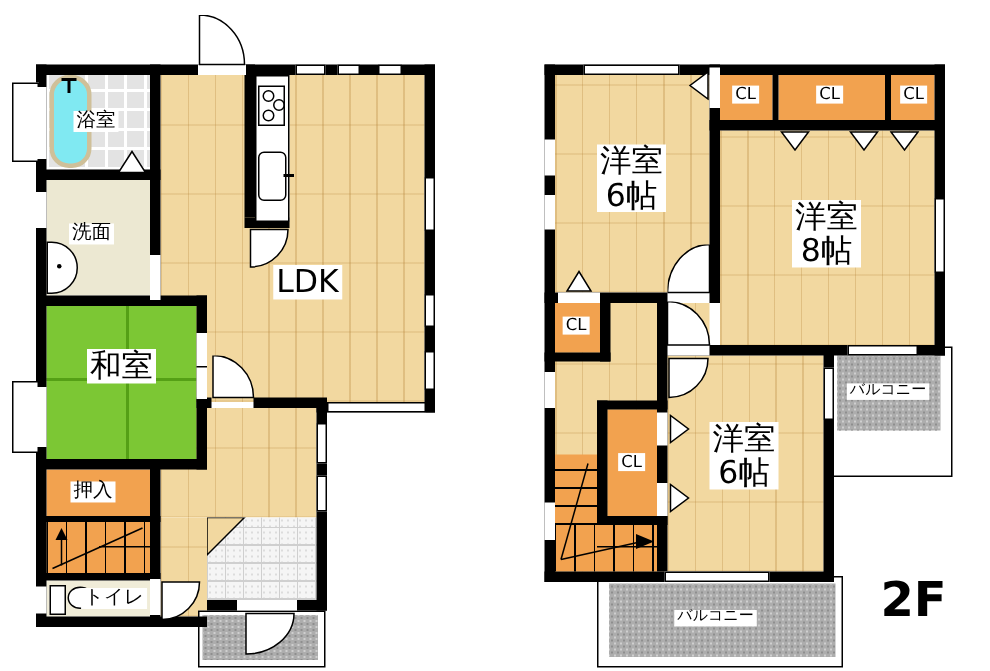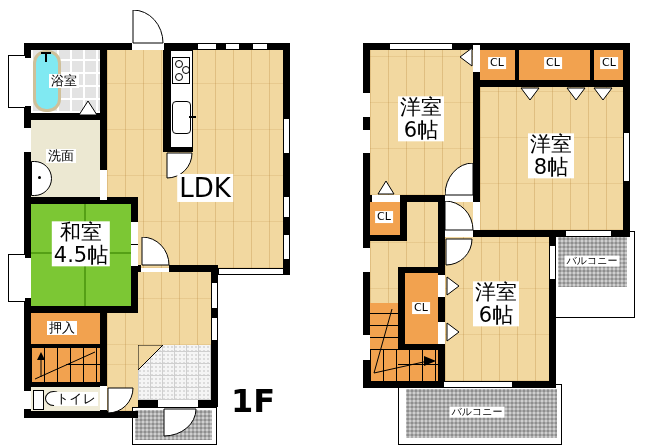--- a/index.html
+++ b/index.html
@@ -26,21 +26,21 @@
     repeating-linear-gradient(90deg,#cfcfcf 0 1px,transparent 1px 12px),
     repeating-linear-gradient(0deg,#cfcfcf 0 1px,transparent 1px 12px),
     radial-gradient(#dcdcdc 1px,transparent 1px) 0 0/4px 4px,#f5f5f5}
   .speck{position:absolute;background:
     radial-gradient(#8e8e8e 1px,transparent 1px) 0 0/4px 4px,
     radial-gradient(#cfcfcf 1px,transparent 1px) 2px 2px/4px 4px,#adadad}
   .treadsV{background-image:repeating-linear-gradient(90deg,#000 0 1px,transparent 1px 13px)}
   .treadsH{background-image:repeating-linear-gradient(0deg,#000 0 1px,transparent 1px 12px)}
   .lbl{position:absolute;transform:translate(-50%,-50%);background:#fff;text-align:center;
        line-height:1.08;padding:0 2px;white-space:nowrap}
-  .fs-big{font-size:26px}
+  .fs-big{font-size:21px}
   .fs-room{font-size:21px}
   .fs-sm{font-size:13px}
   .fs-cl{font-size:11px}
   .fs-bal{font-size:10px}
   .fs-floor{font-size:32px;font-weight:600;background:transparent;padding:0}
   .fix{position:absolute;background:#fff;border:1px solid #000;box-sizing:border-box}
   svg{position:absolute;display:block}
 </style>
 </head>
 <body>
@@ -148,25 +148,23 @@
   <div class="fix" style="left:33px;top:390px;width:11px;height:20px"></div>
   <div class="fix" style="left:45px;top:391px;width:17px;height:15px;border-radius:50%"></div>
 
   <div class="lbl fs-sm" style="left:64px;top:81px">浴室</div>
   <div class="lbl fs-sm" style="left:61px;top:156px">洗面</div>
   <div class="lbl fs-big" style="left:205px;top:188px">
     <div>LDK</div>
   </div>
   <div class="lbl fs-room" style="left:81px;top:244px">
     <div>和室</div>
-    <div>4.5帖</div>
   </div>
   <div class="lbl fs-sm" style="left:62px;top:328px">押入</div>
   <div class="lbl fs-sm" style="left:76px;top:399px">トイレ</div>
-  <div class="lbl fs-floor" style="left:253px;top:401px">1F</div>
 
   <div class="wood" style="left:370px;top:50px;width:103px;height:145px"></div>
   <div class="wood" style="left:480px;top:87px;width:143px;height:143px"></div>
   <div class="wood" style="left:445px;top:237px;width:104px;height:144px"></div>
   <div class="wood" style="left:370px;top:202px;width:75px;height:179px"></div>
   <div class="wood" style="left:445px;top:202px;width:28px;height:28px"></div>
   <div class="orange" style="left:480px;top:50px;width:35px;height:30px"></div>
   <div class="orange" style="left:519px;top:50px;width:71px;height:30px"></div>
   <div class="orange" style="left:594px;top:50px;width:29px;height:30px"></div>
   <div class="orange" style="left:370px;top:202px;width:30px;height:33px"></div>
@@ -262,14 +260,15 @@
     <div>洋室</div>
     <div>6帖</div>
   </div>
   <div class="lbl fs-cl" style="left:497px;top:63px">CL</div>
   <div class="lbl fs-cl" style="left:553px;top:63px">CL</div>
   <div class="lbl fs-cl" style="left:609px;top:63px">CL</div>
   <div class="lbl fs-cl" style="left:384px;top:217px">CL</div>
   <div class="lbl fs-cl" style="left:421px;top:308px">CL</div>
   <div class="lbl fs-bal" style="left:592px;top:261px">バルコニー</div>
   <div class="lbl fs-bal" style="left:477px;top:412px">バルコニー</div>
+  <div class="lbl fs-floor" style="left:609px;top:400px">2F</div>
 
 </div>
 
 </body></html>

